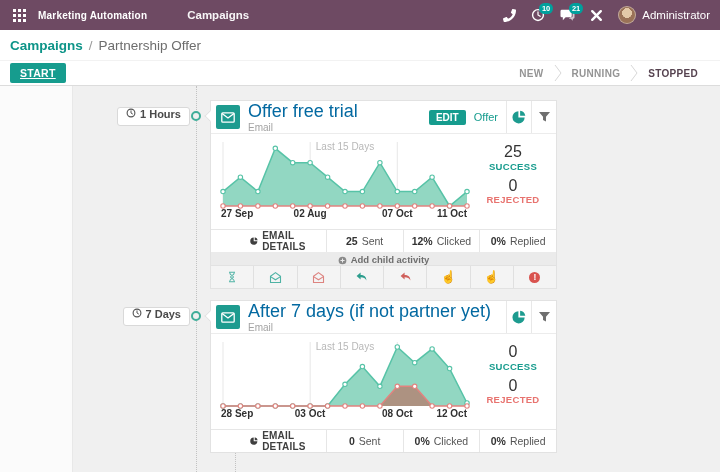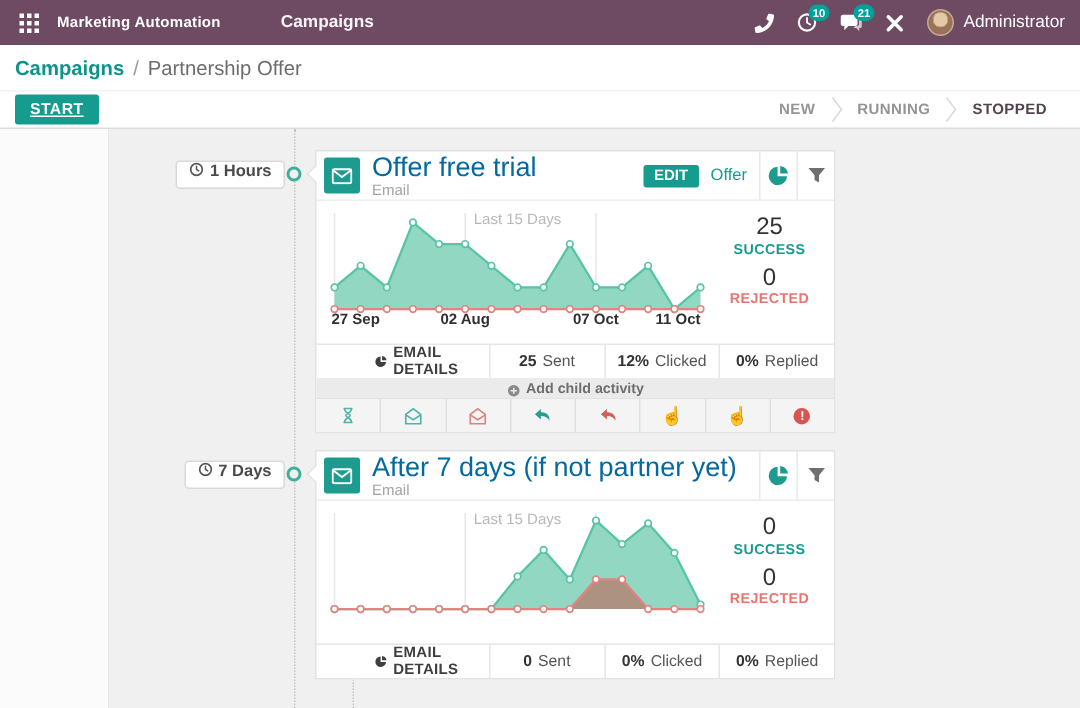--- a/index.html
+++ b/index.html
@@ -396,20 +396,26 @@
             <circle cx="126.0" cy="70.0" r="2.2" fill="#fff" stroke="#e2837f" stroke-width="1.1"></circle>
             <circle cx="143.4" cy="70.0" r="2.2" fill="#fff" stroke="#e2837f" stroke-width="1.1"></circle>
             <circle cx="160.9" cy="70.0" r="2.2" fill="#fff" stroke="#e2837f" stroke-width="1.1"></circle>
             <circle cx="178.3" cy="50.3" r="2.2" fill="#fff" stroke="#e2837f" stroke-width="1.1"></circle>
             <circle cx="195.7" cy="50.3" r="2.2" fill="#fff" stroke="#e2837f" stroke-width="1.1"></circle>
             <circle cx="213.1" cy="70.0" r="2.2" fill="#fff" stroke="#e2837f" stroke-width="1.1"></circle>
             <circle cx="230.6" cy="70.0" r="2.2" fill="#fff" stroke="#e2837f" stroke-width="1.1"></circle>
             <circle cx="248.0" cy="70.0" r="2.2" fill="#fff" stroke="#e2837f" stroke-width="1.1"></circle>
           </svg>
         <div class="chart-annotation">Last 15 Days</div>
+      <div class="chart-labels">
+            <div style="left:4.0px;transform:translateX(-2px)">28 Sep</div>
+            <div style="left:91.1px;transform:translateX(-50%)">03 Oct</div>
+            <div style="left:178.3px;transform:translateX(-50%)">08 Oct</div>
+            <div style="left:248.0px;transform:translateX(-100%)">12 Oct</div>
+          </div>
         </div>
       <div class="stats">
         <div class="stat-value">0</div>
         <div class="stat-label success">SUCCESS</div>
         <div class="stat-value">0</div>
         <div class="stat-label rejected">REJECTED</div>
       </div>
     </div>
     <div class="card-footer">
       <div class="foot-cell">

